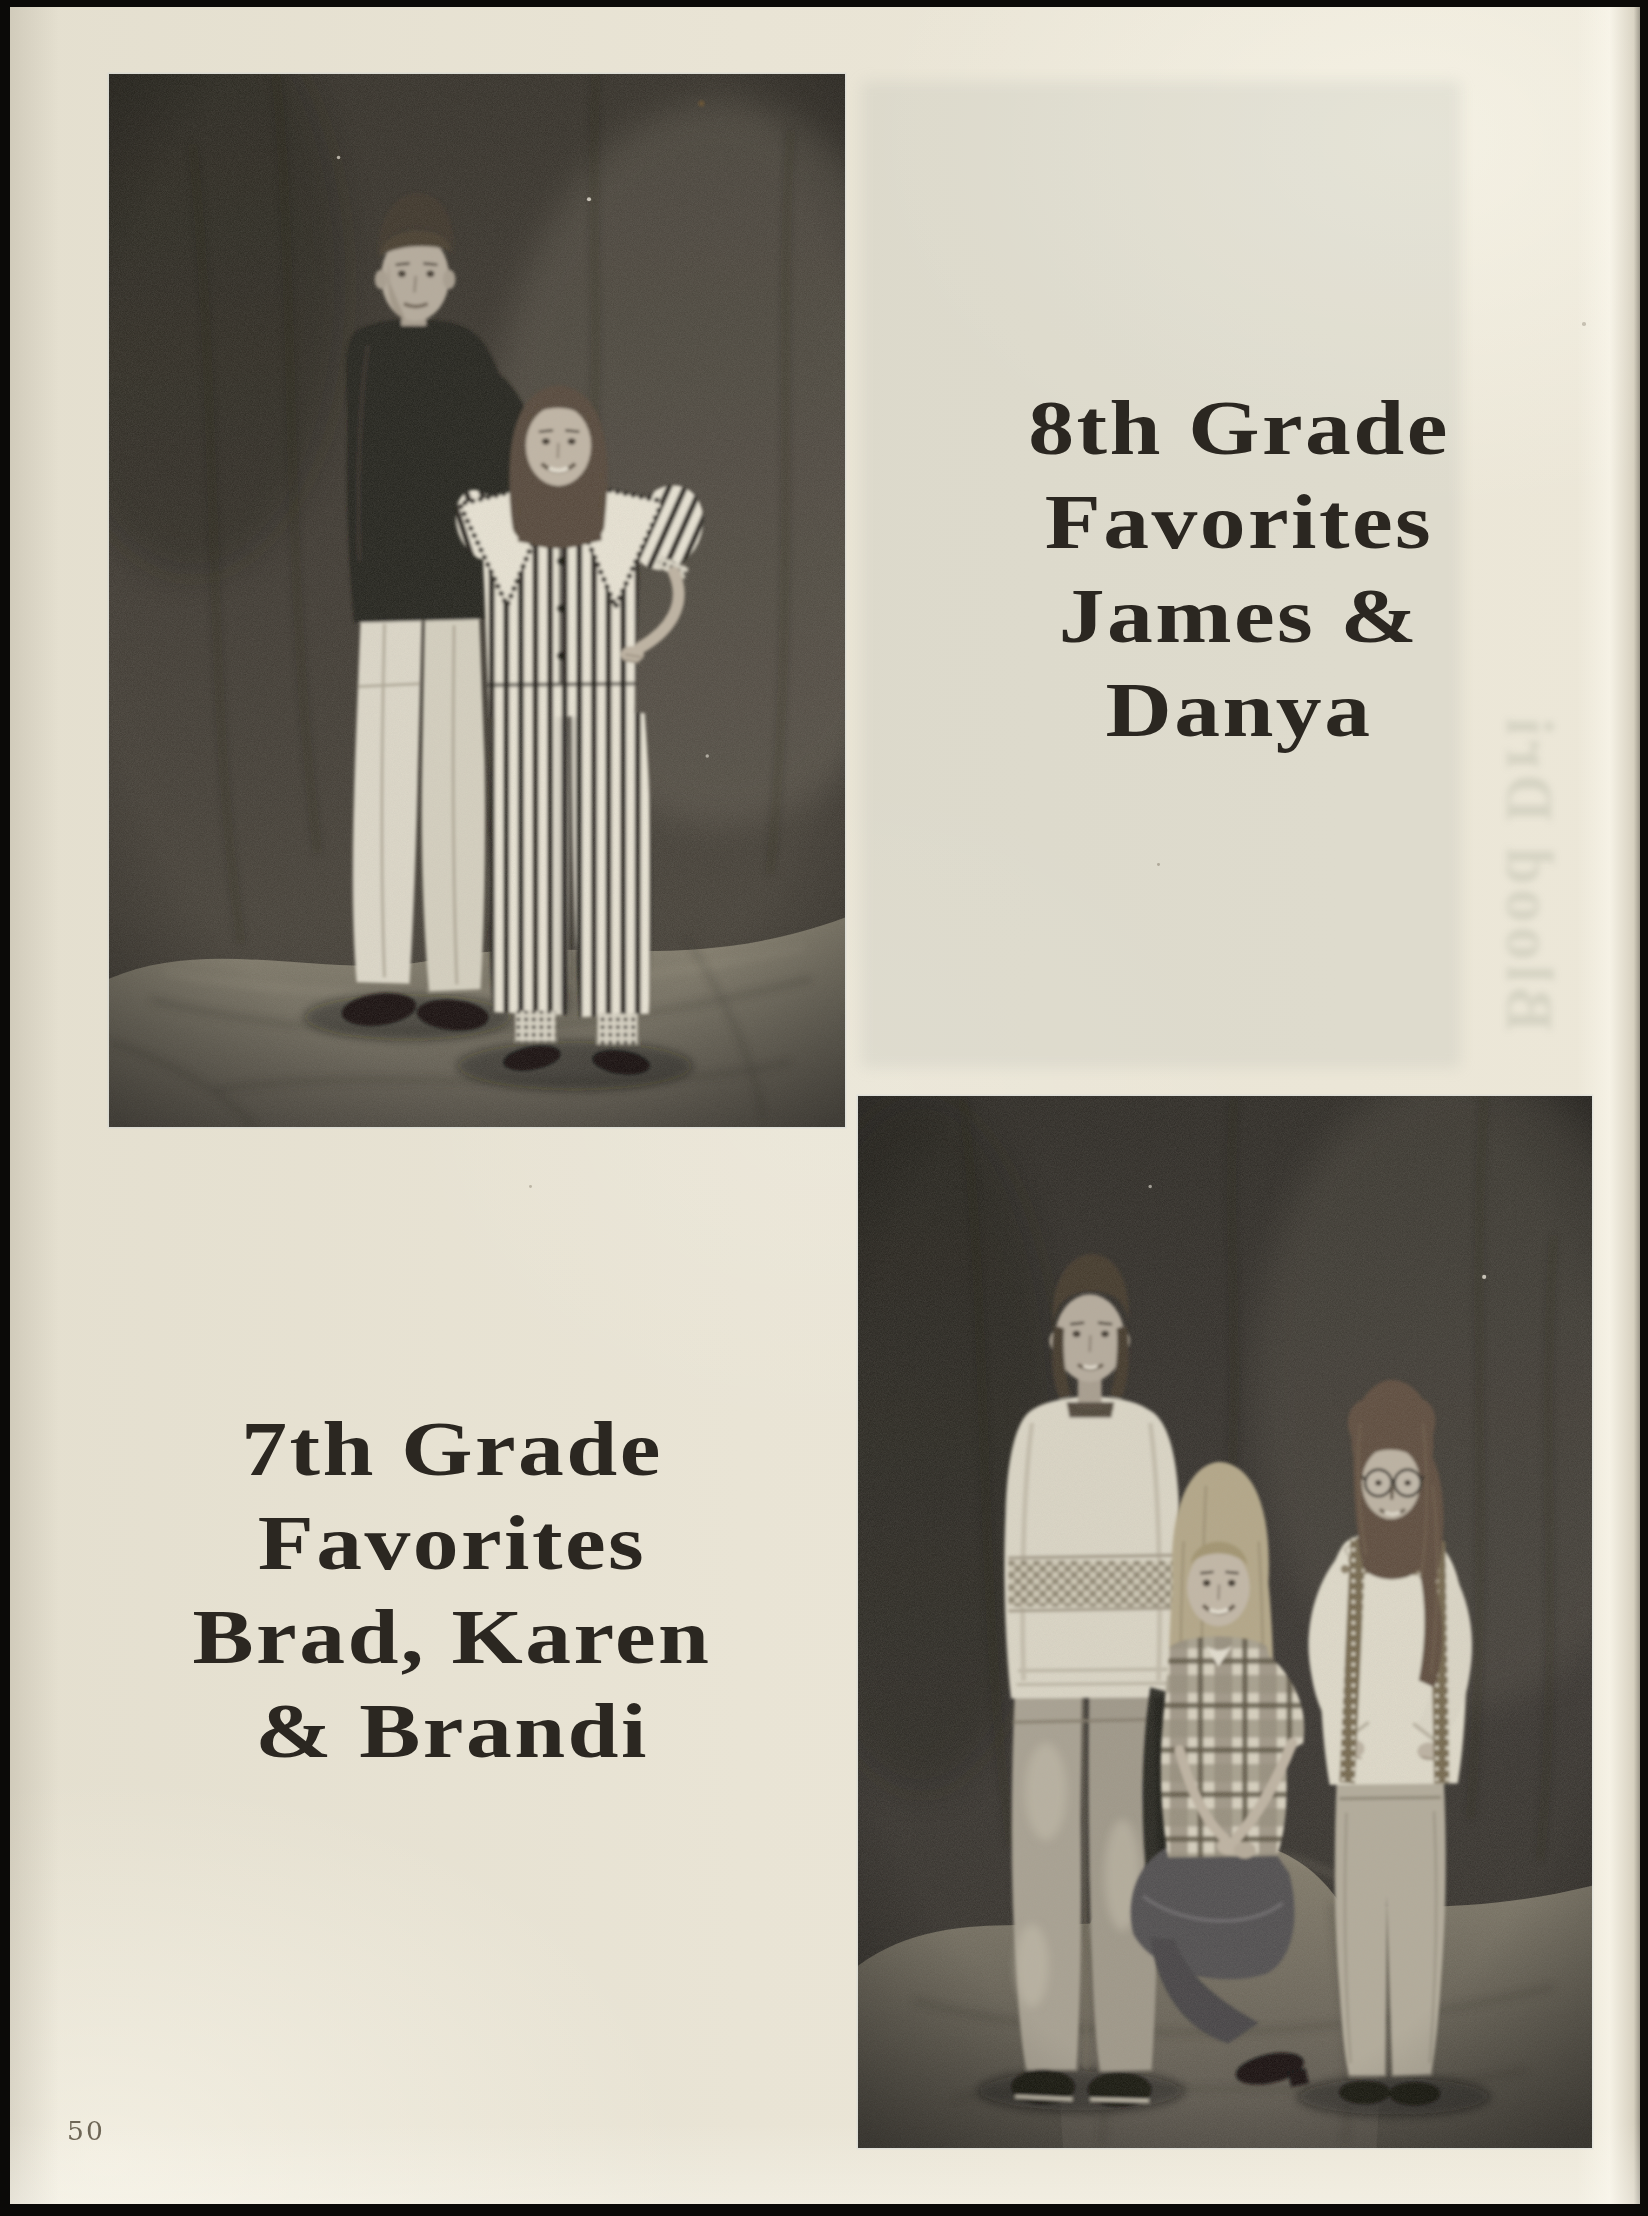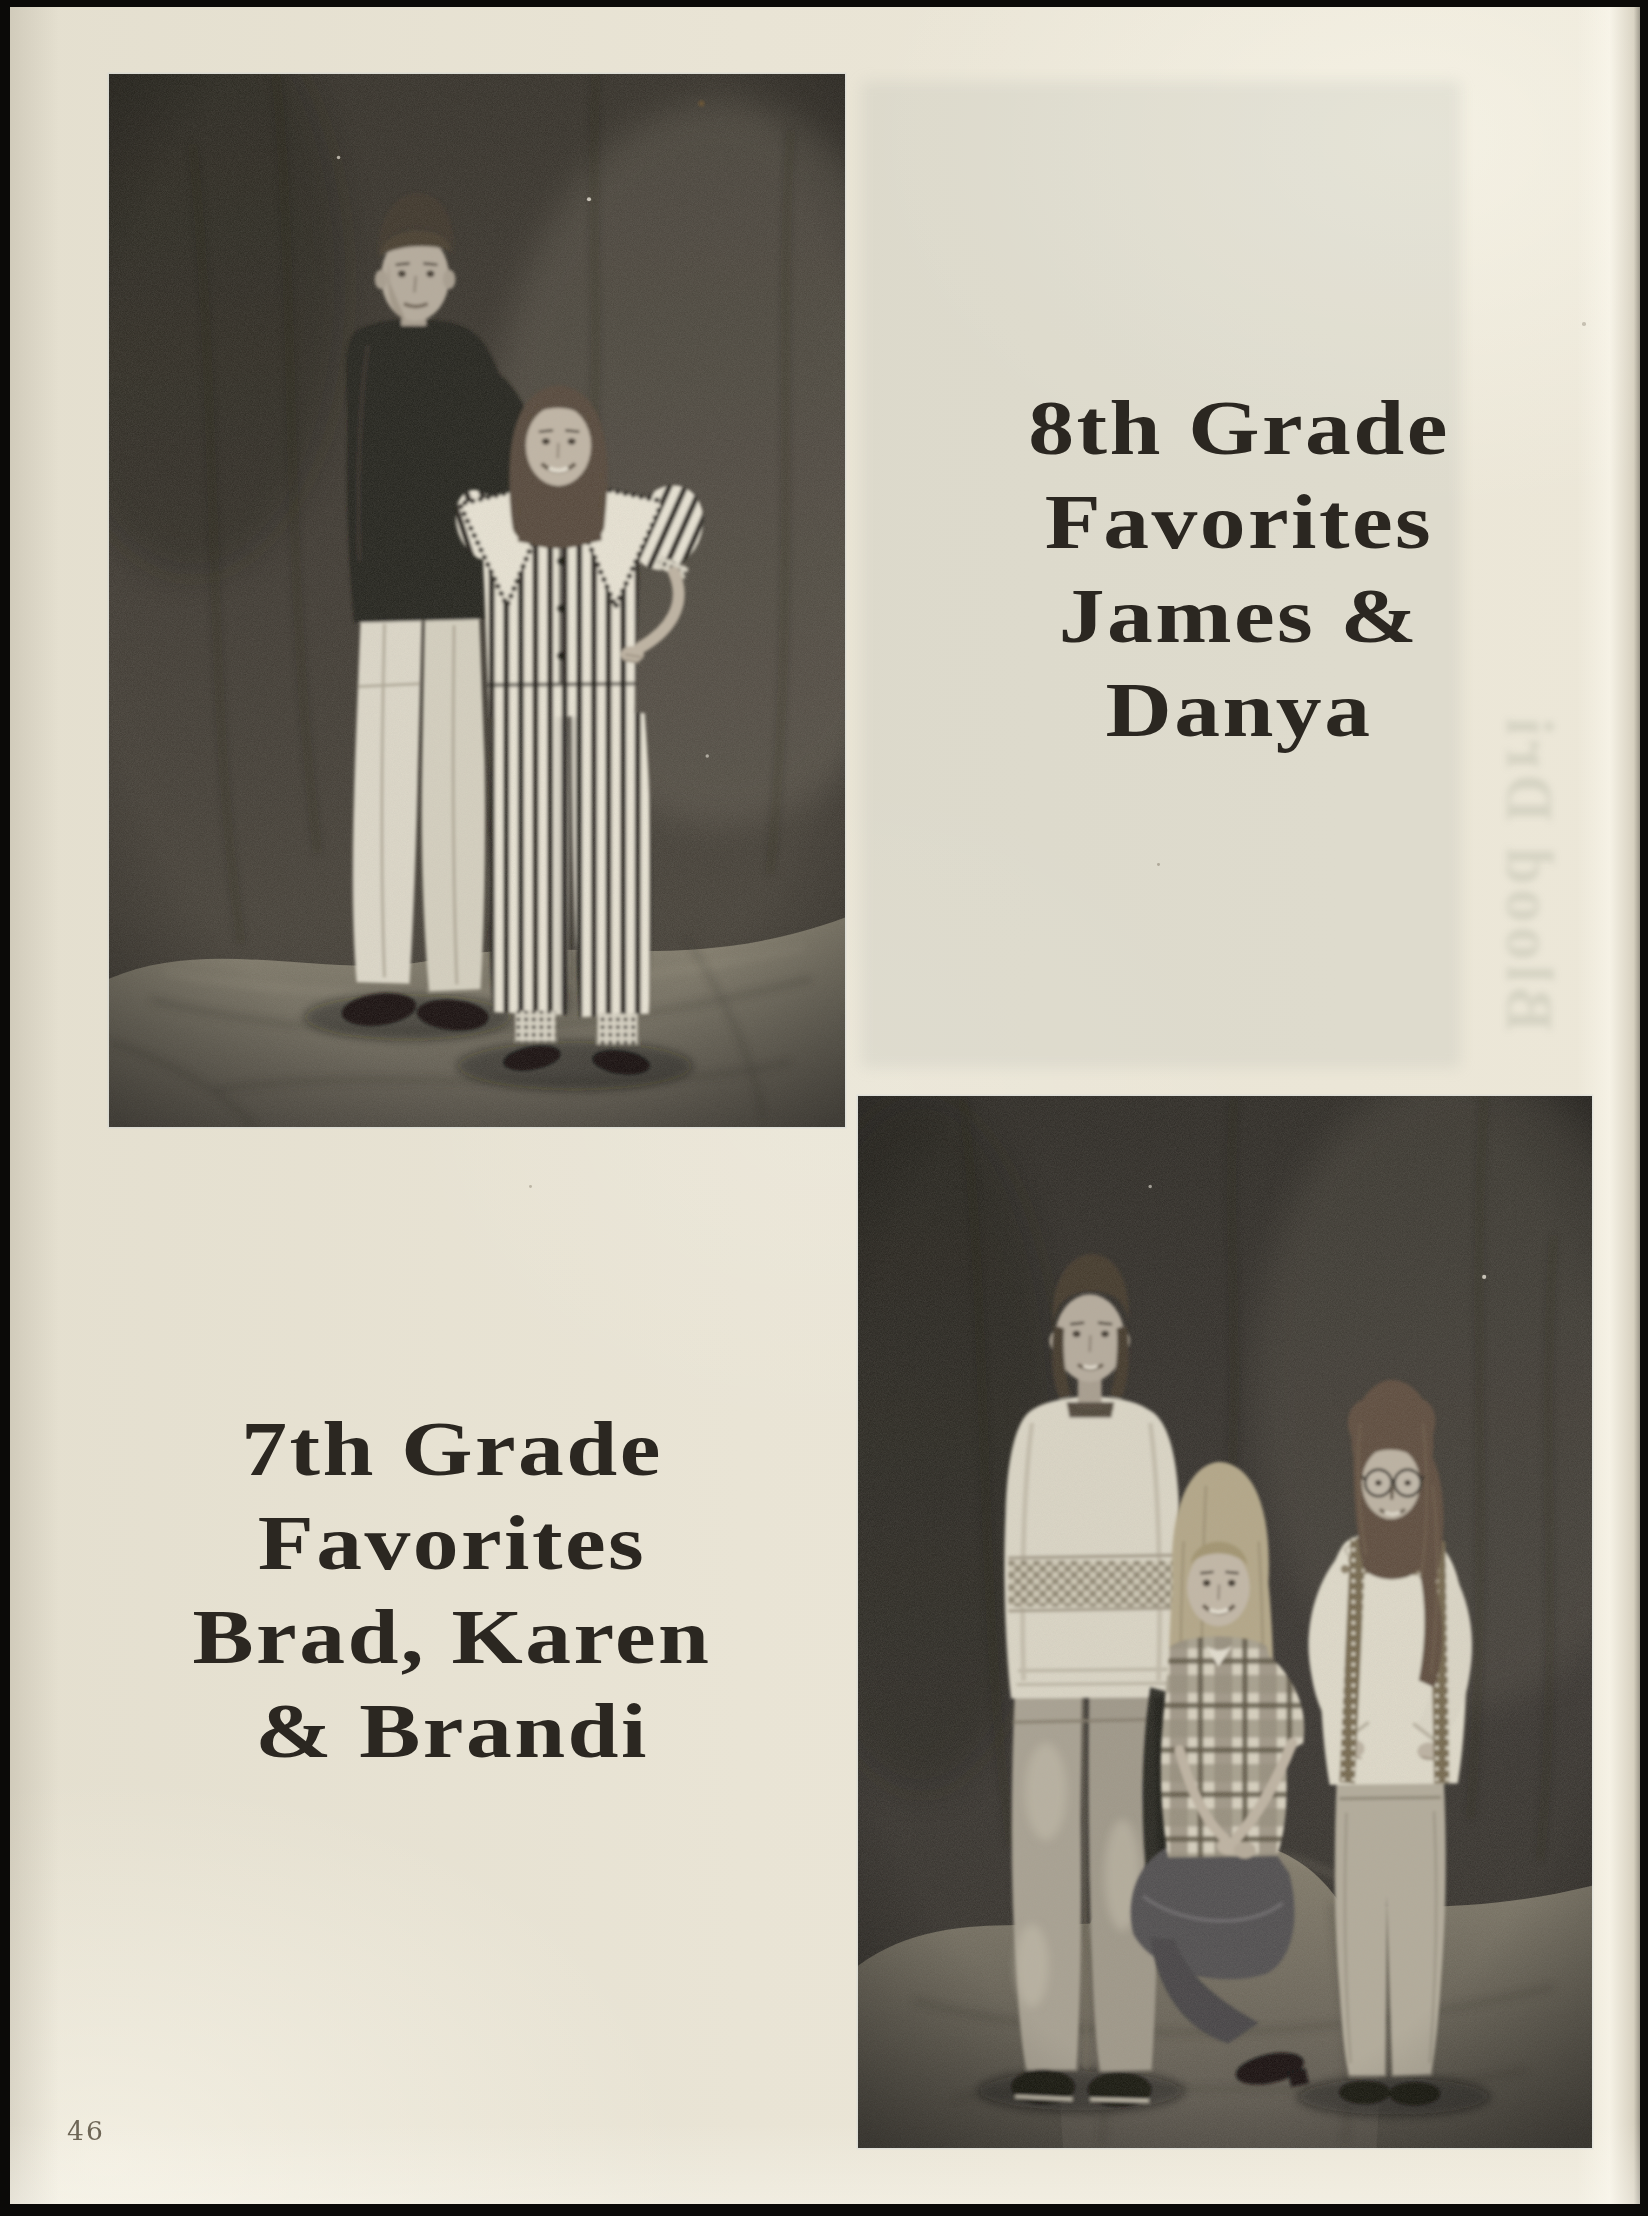--- a/index.html
+++ b/index.html
@@ -480,21 +480,21 @@
   <div class="hl-line">Danya</div>
 </div>
 
 <div class="headline" id="headline-7th">
   <div class="hl-line">7th Grade</div>
   <div class="hl-line">Favorites</div>
   <div class="hl-line">Brad, Karen</div>
   <div class="hl-line">&amp; Brandi</div>
 </div>
 
-<div class="page-number">46</div>
+<div class="page-number">50</div>
 
 <div class="stain" style="left:696px;top:99px;"></div>
 <div class="speck" style="left:1157px;top:863px;width:2.8px;height:2.8px;background:rgba(90,78,60,.35);"></div>
 <div class="speck" style="left:529px;top:1185px;width:2.8px;height:2.8px;background:rgba(90,78,60,.3);"></div>
 <div class="speck" style="left:1582px;top:322px;width:3.5px;height:3.5px;background:rgba(90,78,60,.28);"></div>
 
 <div class="edge edge-top"></div>
 <div class="edge edge-left"></div>
 <div class="edge edge-right"></div>
 <div class="edge edge-bottom"></div>

